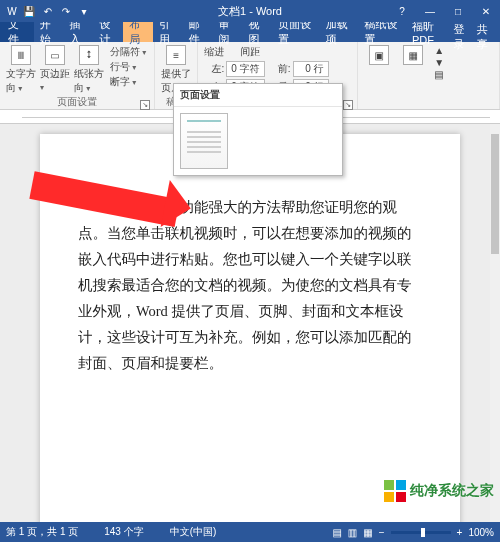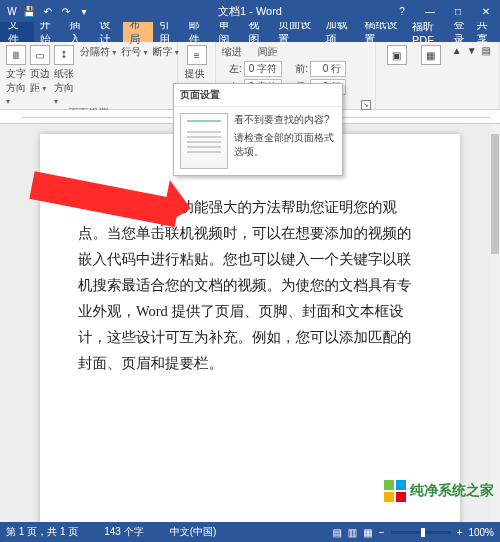--- a/index.html
+++ b/index.html
@@ -3,33 +3,33 @@
 <meta charset="utf-8">
 <style>
   * { margin: 0; padding: 0; box-sizing: border-box; }
   body { width: 500px; height: 542px; font-family: "Microsoft YaHei", "Segoe UI", sans-serif; background: #fff; overflow: hidden; position: relative; }
   .titlebar { height: 22px; background: linear-gradient(#2b579a,#2b579a); color: #fff; display: flex; align-items: center; font-size: 10px; position: relative; }
   .titlebar .qat { display:flex; gap:6px; padding:0 6px; }
   .titlebar .qat span { width:12px; height:12px; display:inline-flex; align-items:center; justify-content:center; font-size:10px; color:#fff; }
   .titlebar .title { position:absolute; left:50%; transform:translateX(-50%); font-size:11px; }
   .titlebar .win-controls { position:absolute; right:0; display:flex; }
   .titlebar .win-controls span { width:28px; height:22px; display:inline-flex; align-items:center; justify-content:center; font-size:10px; }
-  .tabs { height:20px; background:#2b579a; display:flex; align-items:center; color:#fff; font-size:11px; }
+  .tabs { height:20px; background:#2b579a; display:flex; align-items:flex-start; color:#fff; font-size:11px; }
   .tabs .file { background:#19478a; height:20px; padding:0 8px; display:flex; align-items:center; }
   .tabs .tab { padding:0 6px; height:20px; display:flex; align-items:center; cursor:pointer; }
   .tabs .tab.active { background:#fdba74; color:#2b579a; }
   .tabs .right { margin-left:auto; display:flex; gap:6px; padding-right:6px; }
   .ribbon { height:68px; background:#f3f3f3; border-bottom:1px solid #d0d0d0; display:flex; font-size:10px; color:#444; }
   .group { border-right:1px solid #e1e1e1; padding:3px 6px 2px 6px; display:flex; flex-direction:column; justify-content:space-between; position:relative; }
   .group-body { display:flex; gap:4px; align-items:flex-start; flex:1; }
   .group-label { text-align:center; font-size:10px; color:#666; position:relative; }
   .group-label .launcher { position:absolute; right:-2px; bottom:-1px; width:10px; height:10px; border:1px solid #888; font-size:7px; line-height:8px; text-align:center; color:#555; background:#fff; }
   .bigbtn { display:flex; flex-direction:column; align-items:center; gap:2px; width:30px; }
   .bigbtn .ic { width:20px; height:20px; border:1px solid #aaa; background:#fff; display:flex; align-items:center; justify-content:center; font-size:10px; }
-  .smallbtns { display:flex; gap:1px; }
+  .smallbtns { display:flex; flex-direction:column; gap:1px; }
   .smallbtns div { white-space:nowrap; padding:0 2px; }
   .spin-row { display:flex; align-items:center; gap:2px; white-space:nowrap; }
   .spin-row .lab { width:20px; text-align:right; }
   .spin-row .val { border:1px solid #bbb; background:#fff; padding:0 4px; min-width:36px; display:inline-block; text-align:right; }
   .caret::after { content:" \25BE"; font-size:8px; color:#666; }
   .ruler { height:14px; background:#fff; border-bottom:1px solid #ccc; position:relative; }
   .ruler::before { content:""; position:absolute; left:22px; right:10px; top:7px; height:1px; background:#ccc; }
   .canvas { position:absolute; top:124px; left:0; right:0; bottom:20px; background:#ededed; display:flex; justify-content:center; overflow:hidden; }
   .page { width:420px; min-height:560px; background:#fff; box-shadow:0 0 6px rgba(0,0,0,.25); margin-top:10px; padding:60px 38px 40px 38px; }
   .page p { font-size:14.5px; line-height:26px; color:#222; text-indent:2em; font-family:"SimSun","宋体",serif; }
@@ -196,24 +196,20 @@
   <div class="tt-body">
     <div class="tt-thumb">
       <div class="tt-lines" style="padding:14px 6px 0 6px;">
         <div></div>
           <div></div>
           <div></div>
           <div></div>
           <div></div>
       </div>
     </div>
-    <div style="flex:1">
-      <div>看不到要查找的内容?</div>
-      <div style="margin-top:4px">请检查全部的页面格式选项。</div>
-    </div>
   </div>
 </div>
 
 <div class="arrow">
   <div class="arrow-body"></div>
   <div class="arrow-head"></div>
 </div>
 
 <div class="watermark">
   <div class="wm-logo">

